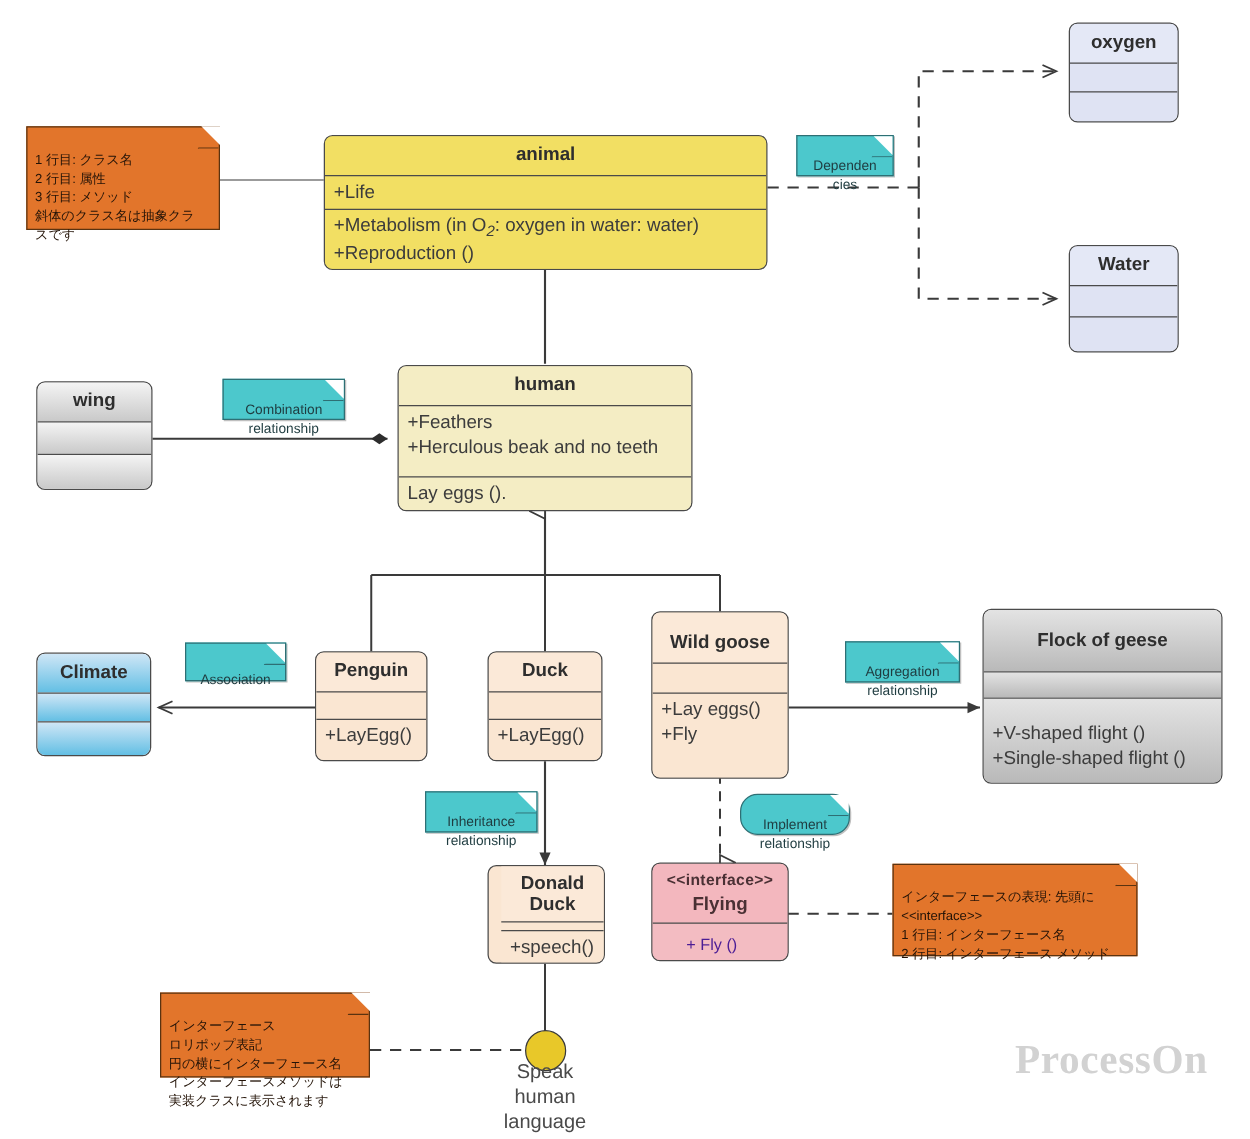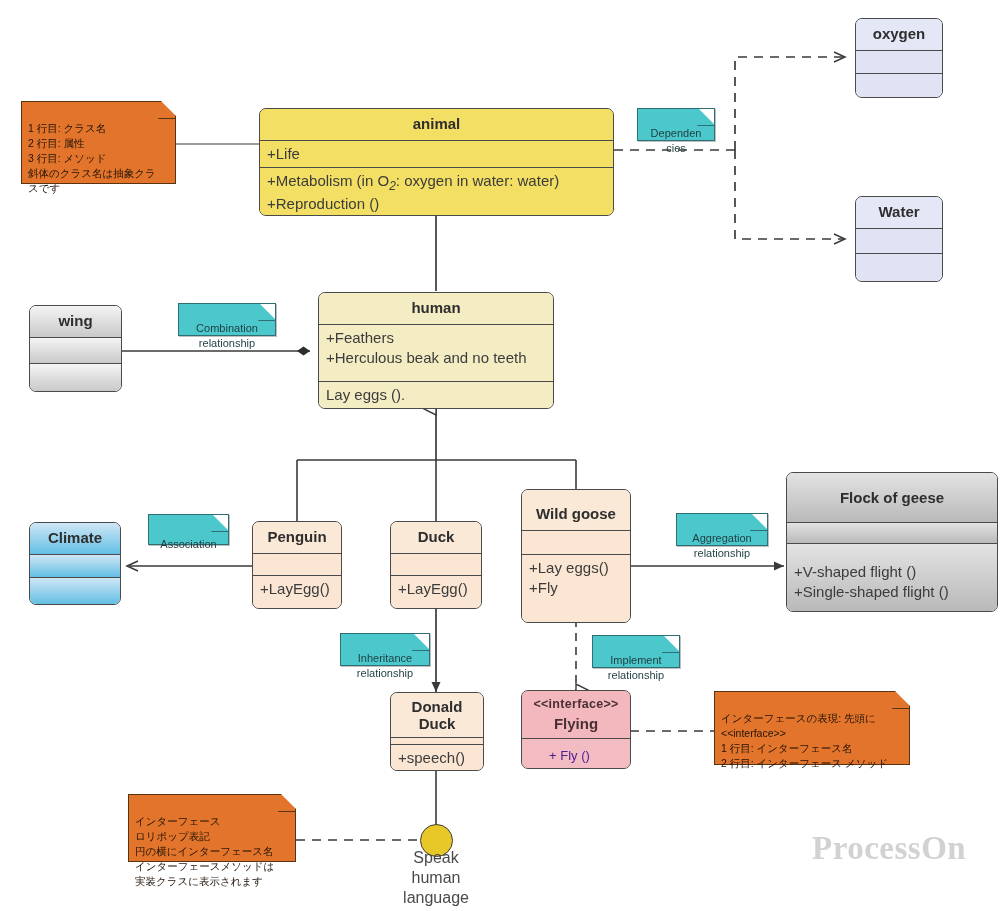--- a/index.html
+++ b/index.html
@@ -290,30 +290,30 @@
 
   <div class="uml-class th-peach" style="left:521px; top:489px; width:110px; height:134px;">
     <div class="sect title" style="padding-top:14px;">Wild goose</div>
     <div class="sect" style="height:24px"></div>
     <div class="sect grow">
       <div>+Lay eggs()</div>
       <div>+Fly</div>
     </div>
   </div>
 
-  <div class="uml-class th-greybig" style="left:786px; top:472px; width:212px; height:140px;">
+  <div class="uml-class th-greybig" style="left:786px; top:487px; width:192px; height:140px;">
     <div class="sect title" style="padding-top:15px;padding-bottom:14px;">Flock of geese</div>
     <div class="sect" style="height:21px"></div>
     <div class="sect grow" style="padding-top:18px">
       <div>+V-shaped flight ()</div>
       <div>+Single-shaped flight ()</div>
     </div>
   </div>
 
-  <div class="uml-class th-peach" style="left:390px; top:692px; width:94px; height:79px;">
+  <div class="uml-class th-peach" style="left:390px; top:692px; width:94px; height:79px;padding-left:10px;">
     <div class="sect title" style="line-height:1.15;padding:5px 4px 4px;">
       <div>Donald</div>
       <div>Duck</div>
     </div>
     <div class="sect" style="height:17px"></div>
     <div class="sect grow">
       <div>+speech()</div>
     </div>
   </div>
 
@@ -363,21 +363,21 @@
     <div class="foldline"></div>
   </div>
 
   <div class="note note-teal" style="left:340px; top:633px; width:90px; height:33px; padding:3px 4px;">
     <span>Inheritance
 relationship</span>
     <div class="fold"></div>
     <div class="foldline"></div>
   </div>
 
-  <div class="note note-teal" style="left:592px; top:635px; width:88px; height:33px; padding:3px 4px;">
+  <div class="note note-teal" style="left:592px; top:635px; width:88px; height:33px; padding:3px 4px;border-radius:14px;">
     <span>Implement
 relationship</span>
     <div class="fold"></div>
     <div class="foldline"></div>
   </div>
 
   <div class="note note-orange" style="left:714px; top:691px; width:196px; height:74px;">
     <span>インターフェースの表現: 先頭に
 &lt;&lt;interface&gt;&gt;
 1 行目: インターフェース名

